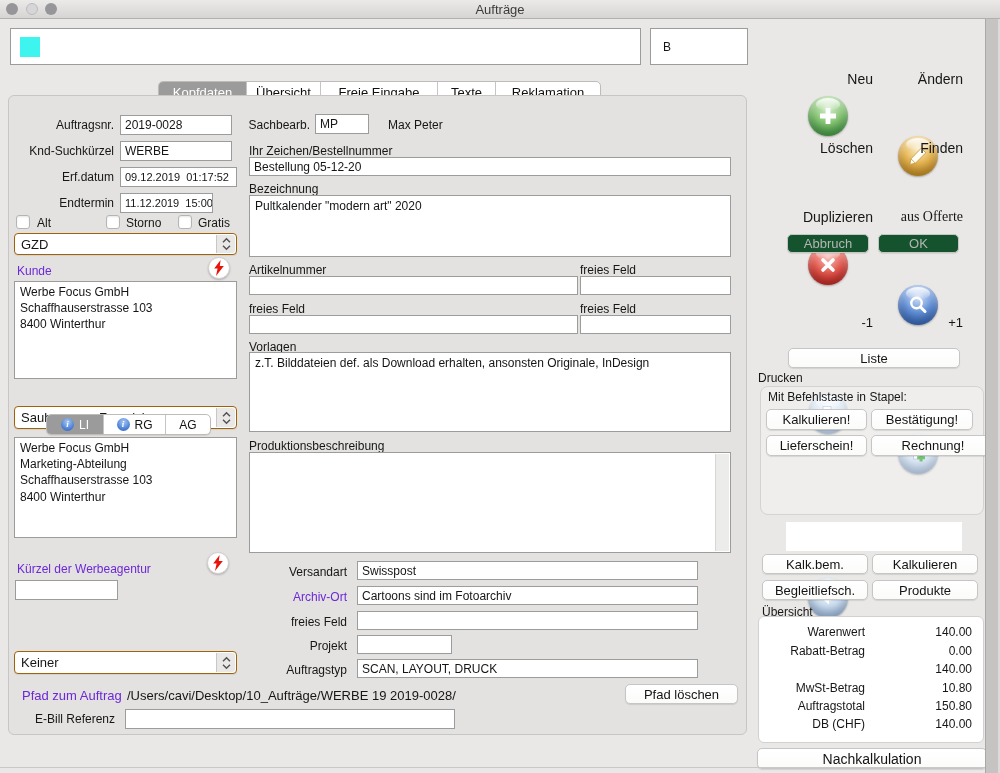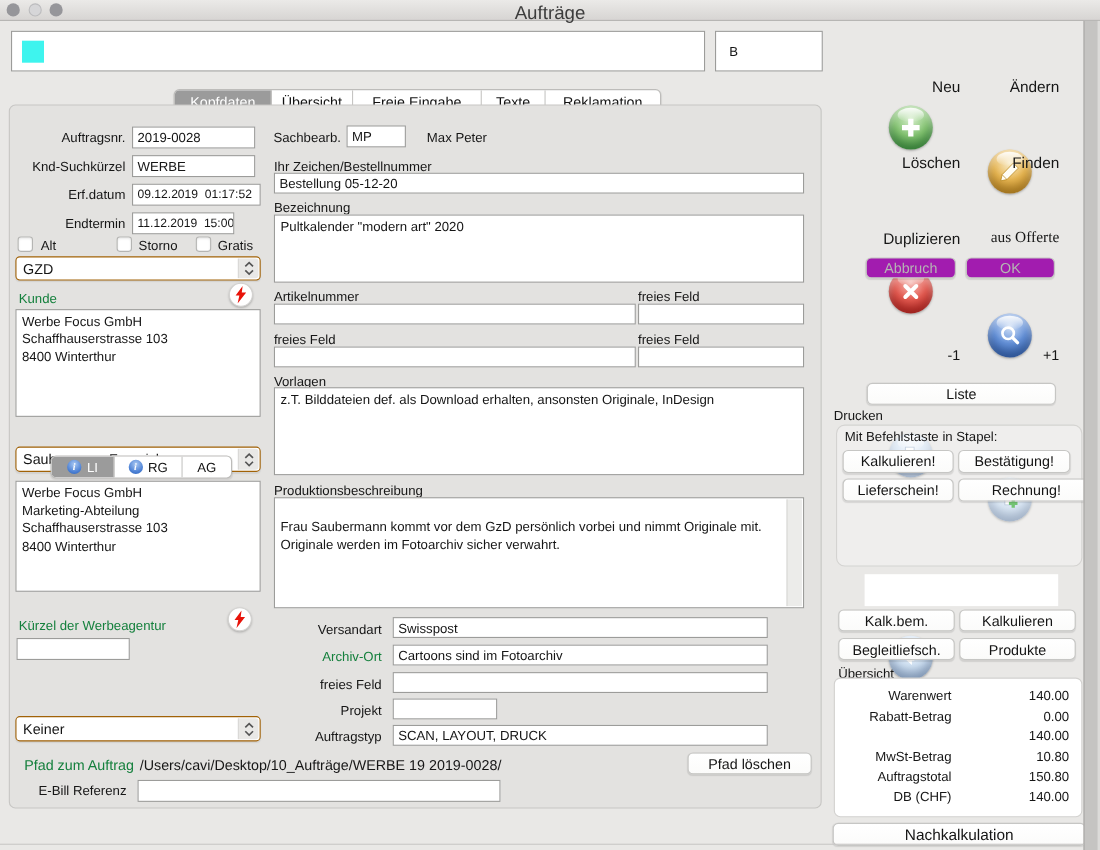--- a/index.html
+++ b/index.html
@@ -4,33 +4,33 @@
 <style>
   html,body{margin:0;padding:0;}
   body{width:1000px;height:773px;position:relative;overflow:hidden;
        font-family:"Liberation Sans",sans-serif;background:#e9e8e6;color:#151515;}
   .abs{position:absolute;box-sizing:border-box;}
   
   .titlebar{left:0;top:0;width:1000px;height:19px;
     background:linear-gradient(#eceaе9,#d8d6d4);background:linear-gradient(#ebeae8,#d7d5d3);
     border-bottom:1px solid #b2b1af;}
   .traffic{top:3px;width:12px;height:12px;border-radius:50%;}
-  .win-title{left:0;top:2px;width:1000px;text-align:center;font-size:17px;color:#3c3c3c;}
+  .win-title{left:0;top:2px;width:1000px;text-align:center;font-size:13px;color:#3c3c3c;}
   
   .field{background:#fff;border:1px solid #9c9c9a;font-size:12px;display:flex;align-items:center;
     padding:1px 4px;white-space:pre;overflow:hidden;}
   .box{background:#fff;border:1px solid #9c9c9a;font-size:12px;line-height:1.35;
     padding:2px 5px;white-space:pre-line;overflow:hidden;}
   .lbl{font-size:12px;color:#161616;white-space:nowrap;}
   .r{text-align:right;}
-  .blue{color:#15803d;}
+  .blue{color:#6d28d9;}
   .btn{background:linear-gradient(#ffffff,#fbfbfa);border:1px solid #c6c6c4;border-radius:5px;
     display:flex;align-items:center;justify-content:center;font-size:13px;color:#141414;
     box-shadow:0 1px 1px rgba(0,0,0,.10);white-space:nowrap;}
-  .btn.disabled{color:#b5b5b3;background:#a21caf;}
+  .btn.disabled{color:#b5b5b3;background:#14532d;}
   .select{background:#fff;border:1px solid #a16207;border-radius:4px;position:relative;
     display:flex;align-items:center;font-size:13px;padding:0 24px 0 6px;
     box-shadow:0 1px 1px rgba(0,0,0,.07);white-space:nowrap;overflow:hidden;}
   .stepper{position:absolute;right:1px;top:1px;bottom:1px;width:18px;background:#e9e8e6;
     border-left:1px solid #c8c7c5;border-radius:0 3px 3px 0;display:flex;align-items:center;justify-content:center;}
   .checkbox{width:14px;height:14px;background:#fff;border:1px solid #b5b5b3;border-radius:3px;
     box-shadow:inset 0 1px 2px rgba(0,0,0,.10);}
   
   .tabbar{display:flex;height:22px;background:#fff;border:1px solid #bdbcba;border-radius:5px;
     overflow:hidden;font-size:13px;box-shadow:0 1px 1px rgba(0,0,0,.08);}
@@ -178,22 +178,20 @@
 <div class="abs lbl" style="left:249px;top:302px;">freies Feld</div>
 <div class="abs field" style="left:249px;top:315px;width:329px;height:19px;"></div>
 <div class="abs lbl" style="left:580px;top:302px;">freies Feld</div>
 <div class="abs field" style="left:580px;top:315px;width:151px;height:19px;"></div>
 
 <div class="abs lbl" style="left:249px;top:340px;">Vorlagen</div>
 <div class="abs box" style="left:249px;top:352px;width:482px;height:80px;">z.T. Bilddateien def. als Download erhalten, ansonsten Originale, InDesign</div>
 
 <div class="abs lbl" style="left:249px;top:439px;">Produktionsbeschreibung</div>
 <div class="abs box" style="left:249px;top:452px;width:482px;height:101px;padding-right:18px;">
-  <span style="white-space:pre-line;">Frau Saubermann kommt vor dem GzD persönlich vorbei und nimmt Originale mit.
-Originale werden im Fotoarchiv sicher verwahrt.</span>
   <span class="vscroll"></span>
 </div>
 
 <div class="abs lbl r" style="left:247px;top:565px;width:100px;">Versandart</div>
 <div class="abs field" style="left:357px;top:561px;width:341px;height:19px;"><span>Swisspost</span></div>
 <div class="abs lbl r blue" style="left:247px;top:590px;width:100px;">Archiv-Ort</div>
 <div class="abs field" style="left:357px;top:586px;width:341px;height:19px;"><span>Cartoons sind im Fotoarchiv</span></div>
 <div class="abs lbl r" style="left:247px;top:615px;width:100px;">freies Feld</div>
 <div class="abs field" style="left:357px;top:611px;width:341px;height:19px;"></div>
 <div class="abs lbl r" style="left:247px;top:639px;width:100px;">Projekt</div>

